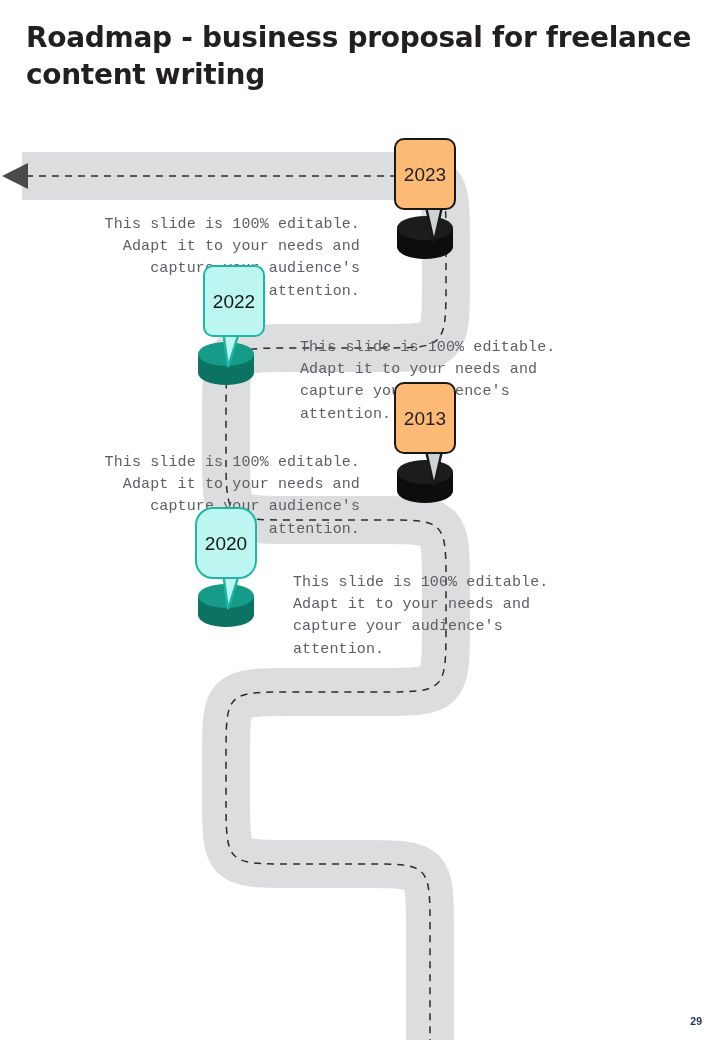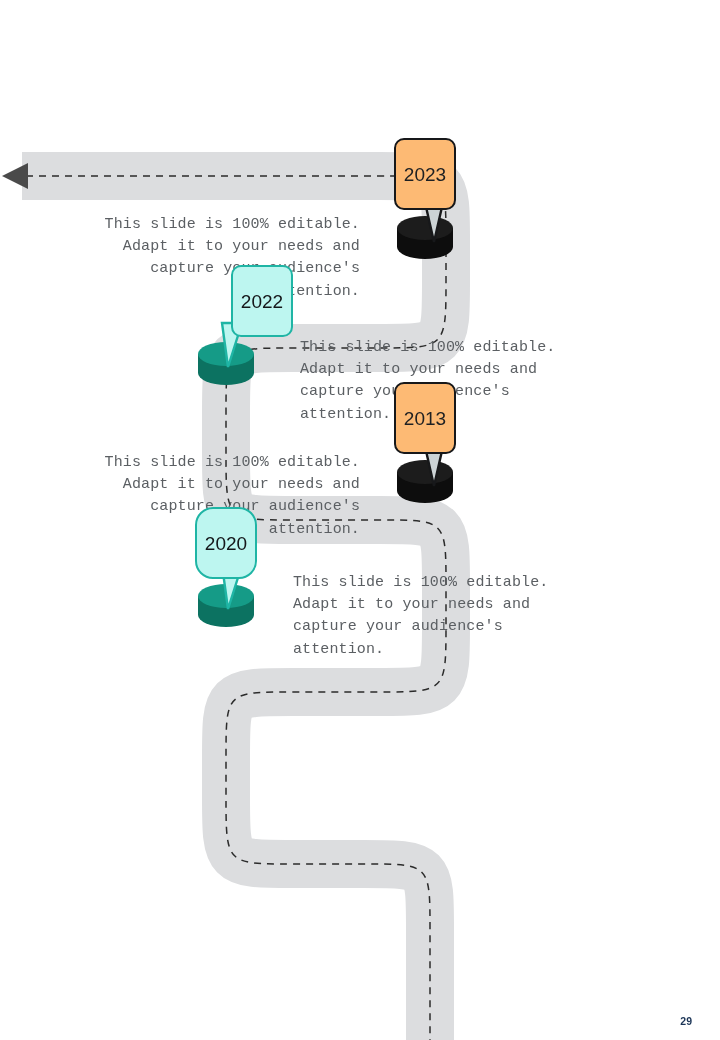--- a/index.html
+++ b/index.html
@@ -99,33 +99,34 @@
     color: #5b5f63;
     font-family: Liberation Mono, monospace;
     letter-spacing: 0.12px;
   }
   .desc.right { text-align: right; }
   .desc.left  { text-align: left; }
 
   
   #page-number {
     position: absolute;
-    right: 28px;
+    right: 18px;
     bottom: 13px;
     font-size: 10.5px;
     font-weight: bold;
     color: #1c3557;
     font-family: "Liberation Sans", sans-serif;
   }
 </style>
 </head>
 <body>
 
 <div id="slide">
 
+  <div id="title">Roadmap - business proposal for freelance content writing</div>
 
   <svg id="road-svg" viewBox="0 0 720 1040">
 
     <g>
       <path d="M 22,176
                L 380,176
                C 446,176 446,176 446,242
                L 446,280
                C 446,348 446,348 378,348
                L 292,348
@@ -188,21 +189,21 @@
 
   <div class="milestone" style="left:0;top:0;">
     <svg class="puck" style="left:197px;top:340px;" viewBox="0 0 58 46">
       <ellipse cx="29" cy="33" rx="28" ry="12" fill="#0c7261"></ellipse>
       <rect x="1" y="14" width="56" height="19" fill="#0c7261"></rect>
       <ellipse cx="29" cy="14" rx="28" ry="12" fill="#159b87"></ellipse>
     </svg>
     <svg class="tail-svg" style="left:204px;top:323px;width:60px;height:50px;" viewBox="0 0 60 50">
       <polygon points="18,0 38,0 24,44" fill="#bdf6f0" stroke="#1fb5a5" stroke-width="2.4"></polygon>
     </svg>
-    <div class="bubble teal" style="left:203px;top:265px;margin-left:28px;">
+    <div class="bubble teal" style="left:203px;top:265px;">
       <span class="year">2022</span>
     </div>
     <div class="desc left" style="left:300px;top:337px;width:302px;">This slide is 100% editable. Adapt it to your needs and capture your audience's attention.</div>
   </div>
 
   <div class="milestone" style="left:0;top:0;">
     <svg class="puck" style="left:396px;top:458px;" viewBox="0 0 58 46">
       <ellipse cx="29" cy="33" rx="28" ry="12" fill="#0d0d0d"></ellipse>
       <rect x="1" y="14" width="56" height="19" fill="#0d0d0d"></rect>
       <ellipse cx="29" cy="14" rx="28" ry="12" fill="#1c1c1c"></ellipse>

